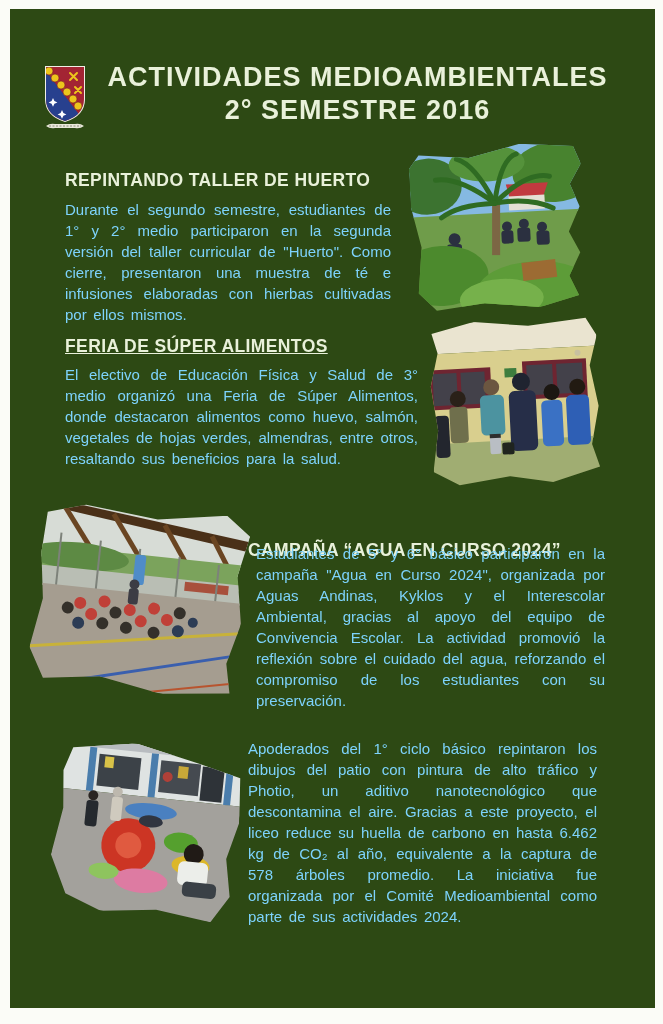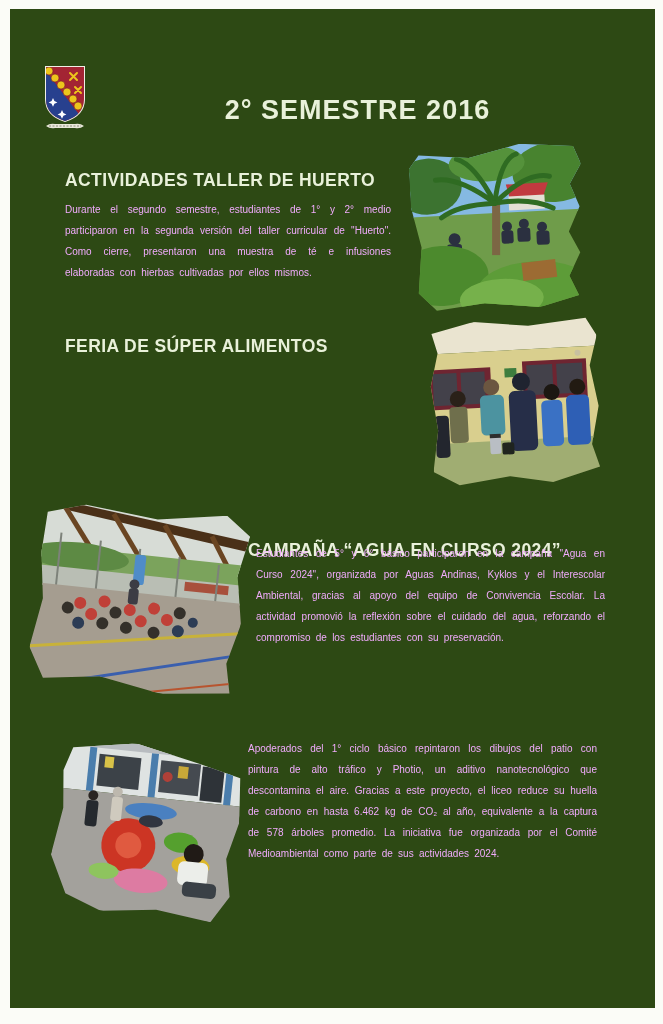--- a/index.html
+++ b/index.html
@@ -7,25 +7,25 @@
          font-family:"Liberation Sans","DejaVu Sans",sans-serif;}
   .page{position:absolute;left:10px;top:9px;right:8px;bottom:16px;background:#2d4914;}
   
   .title{position:absolute;left:70px;right:20px;top:52px;margin:0;text-align:center;
          color:#e9f1da;font-weight:700;font-size:27px;line-height:33px;letter-spacing:1px;}
   .crest{position:absolute;left:34px;top:56px;width:42px;height:70px;}
   
   .h{position:absolute;margin:0;color:#e9f1da;font-weight:700;font-size:17.5px;
      line-height:22px;letter-spacing:.4px;}
   .s1h{left:55px;top:160px;width:340px;}
-  .s2h{left:55px;top:326px;width:340px;}
+  .s2h{left:55px;top:326px;width:340px;text-decoration:underline;}
   .s3h{left:238px;top:505px;width:360px;margin-top:25px;}
   .s4h{left:238px;top:710px;width:355px;}
   
-  .b{position:absolute;margin:0;color:#f0abfc;font-size:10px;line-height:21px;
+  .b{position:absolute;margin:0;color:#7dd3fc;font-size:15px;line-height:21px;
      text-align:justify;word-spacing:2.5px;}
   .s1b{left:55px;top:190px;width:326px;}
   .s2b{left:55px;top:355px;width:353px;}
   .s3b{left:246px;top:534px;width:349px;}
   .s4b{left:238px;top:729px;width:349px;}
   
   .photo{position:absolute;overflow:hidden;}
   .photo svg{display:block;width:100%;height:100%;}
   .p1{left:402px;top:136px;width:172px;height:164px;transform:rotate(-3deg);
       clip-path:polygon(0% 12%,6% 4%,35% 7%,65% 0%,96% 3%,100% 14%,93% 26%,98% 40%,91% 55%,97% 68%,90% 82%,95% 94%,72% 100%,40% 96%,12% 99%,2% 88%,5% 60%,0% 35%);}
@@ -71,25 +71,25 @@
           </g>
         </g>
         <g>
           <path d="M2,61 q4,-3 9,-2 h20 q5,-1 9,2 q-4,3 -9,2 h-20 q-5,1 -9,-2 z" fill="#e9e7da"></path>
           <path d="M5,61 h32" stroke="#8a8a7a" stroke-width="1" stroke-dasharray="2 1.5"></path>
         </g>
       </svg>
     </div>
 
     <h1 class="title">
-      <br>
+      <span>ACTIVIDADES MEDIOAMBIENTALES</span><br>
       <span>2° SEMESTRE 2016</span>
     </h1>
 
-    <h2 class="h s1h">ACTIVIDADES TALLER DE HUERTO</h2>
+    <h2 class="h s1h">REPINTANDO TALLER DE HUERTO</h2>
     <p class="b s1b">Durante el segundo semestre, estudiantes de 1° y 2° medio participaron en la segunda versión del taller curricular de "Huerto". Como cierre, presentaron una muestra de té e infusiones elaboradas con hierbas cultivadas por ellos mismos.</p>
     <div class="photo p1">
       <svg viewBox="0 0 172 164" preserveAspectRatio="none">
         <rect width="172" height="70" fill="#85b9e2"></rect>
         <rect y="68" width="172" height="96" fill="#6f9c4a"></rect>
         <ellipse cx="18" cy="38" rx="34" ry="28" fill="#3c7330"></ellipse>
         <ellipse cx="145" cy="30" rx="42" ry="30" fill="#48832f"></ellipse>
         <ellipse cx="78" cy="18" rx="38" ry="18" fill="#55923b"></ellipse>
         <path d="M96,40 h42 l-5,13 h-34 z" fill="#c13a3f"></path>
         <rect x="98" y="52" width="36" height="14" fill="#e4e0d4"></rect>
@@ -113,20 +113,21 @@
           <path d="M84,58 Q46,58 30,70"></path>
         </g>
         <ellipse cx="28" cy="128" rx="46" ry="30" fill="#4c8a2d"></ellipse>
         <ellipse cx="120" cy="146" rx="58" ry="28" fill="#5d9c38"></ellipse>
         <ellipse cx="86" cy="154" rx="42" ry="20" fill="#76b14b"></ellipse>
         <rect x="108" y="118" width="34" height="18" fill="#9c6b33" transform="rotate(-4 125 127)"></rect>
       </svg>
     </div>
 
     <h2 class="h s2h">FERIA DE SÚPER ALIMENTOS</h2>
+    <p class="b s2b">El electivo de Educación Física y Salud de 3° medio organizó una Feria de Súper Alimentos, donde destacaron alimentos como huevo, salmón, vegetales de hojas verdes, almendras, entre otros, resaltando sus beneficios para la salud.</p>
     <div class="photo p2">
       <svg viewBox="0 0 170 164" preserveAspectRatio="none">
         <rect width="170" height="30" fill="#eae4d0"></rect>
         <rect y="30" width="170" height="92" fill="#d9cf8e"></rect>
         <rect y="120" width="170" height="44" fill="#a0ad72"></rect>
         <g fill="#6e2531">
           <rect x="0" y="46" width="62" height="40"></rect>
           <rect x="94" y="42" width="64" height="38"></rect>
         </g>
         <g fill="#43414a">

